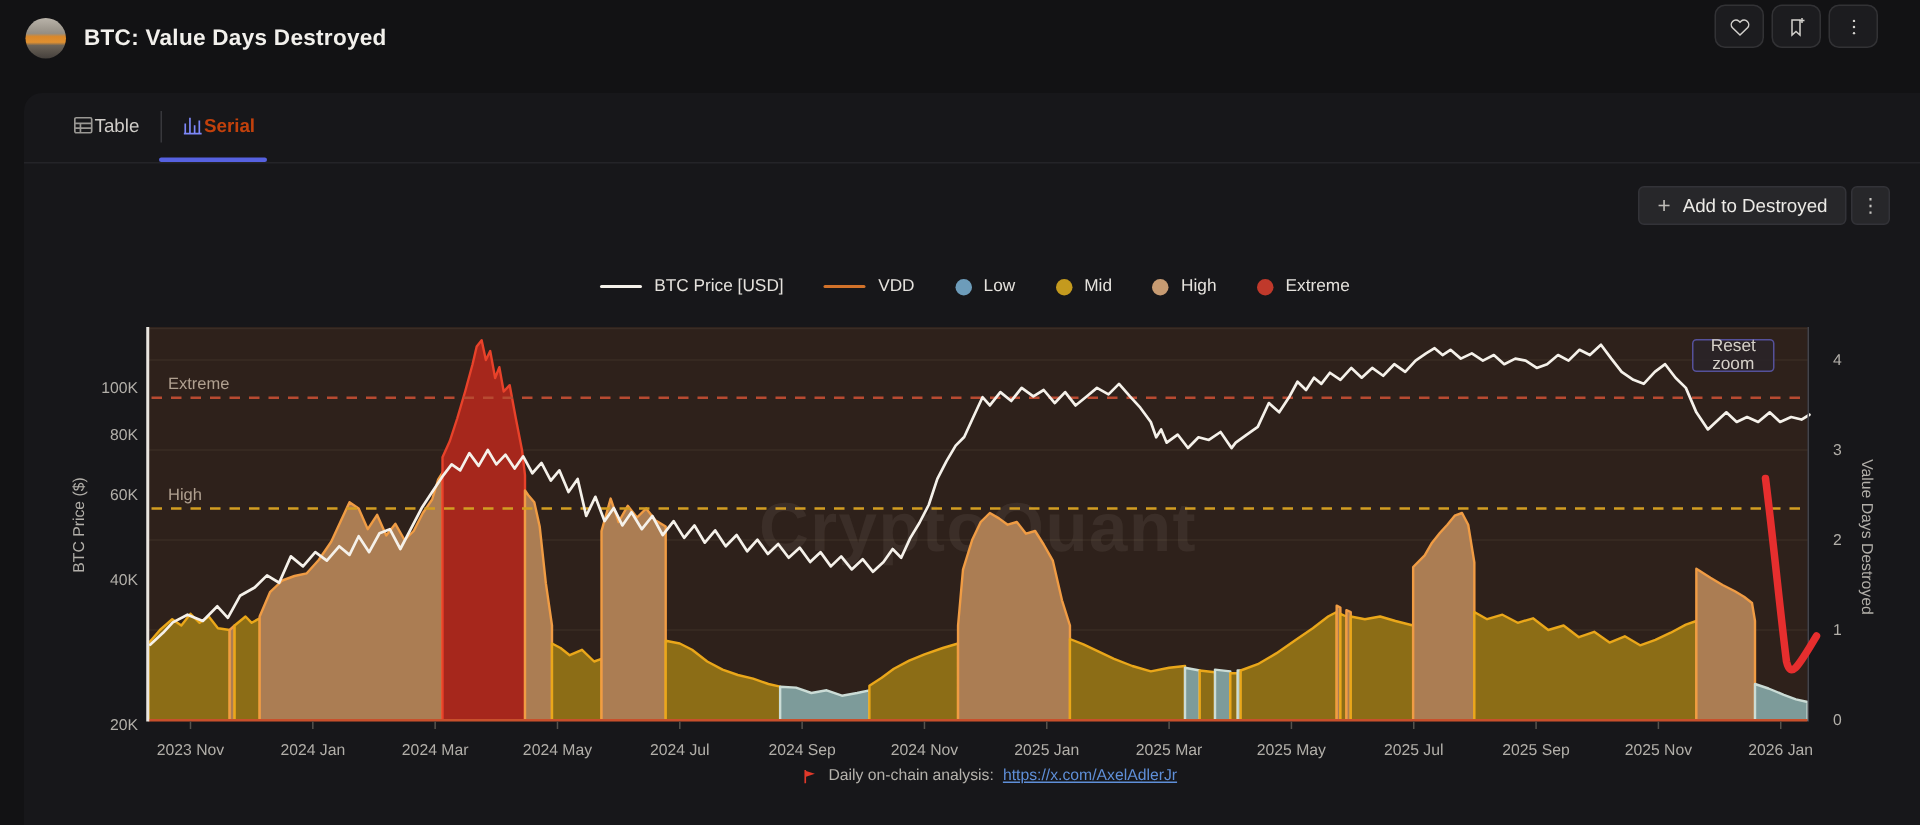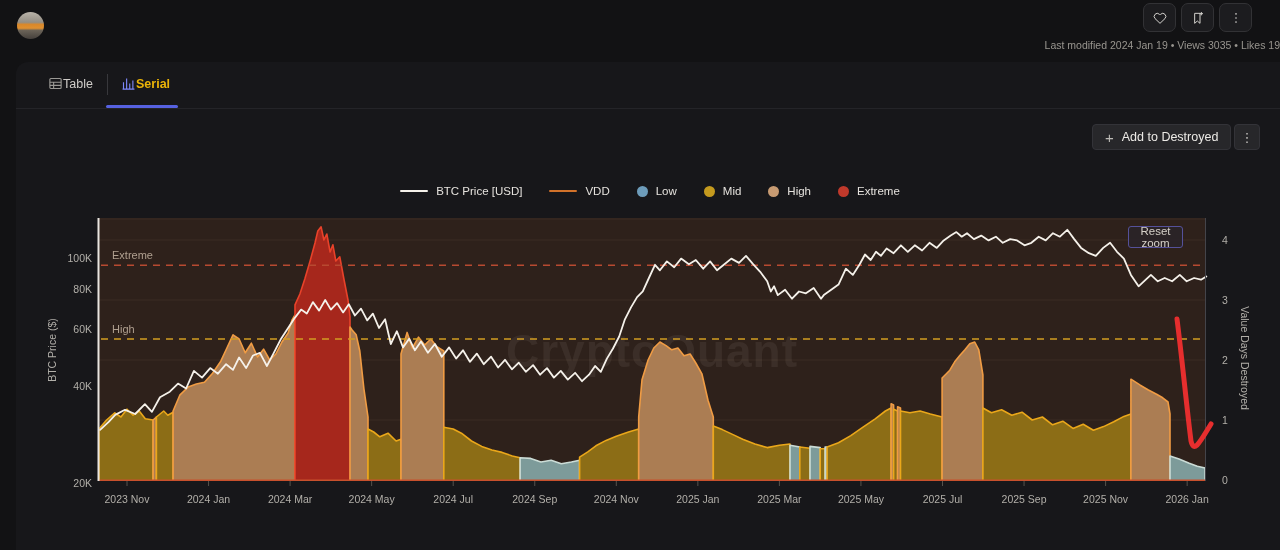--- a/index.html
+++ b/index.html
@@ -11,21 +11,21 @@
   .title{position:absolute;left:56px;top:17px;font-size:15px;font-weight:bold;color:#f2f0ec;letter-spacing:.2px;}
   .hbtn{position:absolute;top:3px;width:33px;height:29px;background:#1c1c1f;border:1px solid #323235;
         border-radius:7px;display:flex;align-items:center;justify-content:center;cursor:pointer;box-sizing:border-box;}
   .hbtn svg{stroke:#d3d1cd;fill:none;stroke-width:1.5;}
   .meta{position:absolute;right:0px;top:39px;font-size:10.5px;color:#98958f;white-space:nowrap;}
   
   .panel{position:absolute;left:16px;top:62px;right:0;bottom:0;background:#17171a;border-radius:12px 0 0 0;}
   .tabline{position:absolute;left:16px;right:0;top:108px;height:1px;background:#242428;}
   .tab{position:absolute;top:76px;display:flex;align-items:center;gap:0;font-size:12.5px;cursor:pointer;}
   .tab-table{left:48px;color:#d0cdc9;}
-  .tab-serial{left:121px;color:#eab308;font-weight:bold;}
+  .tab-serial{left:121px;color:#c2410c;font-weight:bold;}
   .tabsep{position:absolute;left:107px;top:74px;width:1px;height:21px;background:#38383c;}
   .tabunderline{position:absolute;left:106px;top:105px;width:72px;height:3px;background:#5661e0;border-radius:2px;}
   
   .addbtn{position:absolute;left:1092px;top:124px;height:26px;padding:0 12px;background:#27272a;border:1px solid #333338;
           border-radius:4px;color:#eceae6;font-size:12.5px;display:flex;align-items:center;gap:8px;cursor:pointer;box-sizing:border-box;
           font-family:inherit;}
   .addbtn .plus{color:#bdbbb7;font-size:15px;font-weight:400;}
   .kebabbtn{position:absolute;left:1234px;top:124px;width:26px;height:26px;background:#27272a;border:1px solid #333338;
           border-radius:4px;color:#c5c3bf;font-size:13px;display:flex;align-items:center;justify-content:center;cursor:pointer;box-sizing:border-box;}
   
@@ -42,39 +42,39 @@
   .footer{position:absolute;left:40px;right:0;top:511px;display:flex;justify-content:center;align-items:center;gap:6px;
           font-size:10.5px;color:#b5b2ac;}
   .footer a{color:#5f8fd8;}
 </style>
 </head>
 <body>
 
 <div class="app">
 
   <div class="avatar"></div>
+  <div class="title">BTC: Value Days Destroyed</div>
   <div class="hbtn" style="left:1143px">
     <svg width="16" height="16" viewBox="0 0 24 24">
       <path d="M12 20l-7.5-7.2a4.6 4.6 0 0 1 6.5-6.5l1 1 1-1a4.6 4.6 0 0 1 6.5 6.5z"></path>
       </svg>
   </div>
   <div class="hbtn" style="left:1181px">
     <svg width="16" height="16" viewBox="0 0 24 24">
       <path d="M7 5h8v15l-4-3.5L7 20z"></path>
         <path d="M17 3v5M14.5 5.5h5"></path>
       </svg>
   </div>
   <div class="hbtn" style="left:1219px">
     <svg width="14" height="16" viewBox="0 0 24 24">
       <circle cx="12" cy="5" r="1.4" fill="#d3d1cd" stroke="none"></circle>
         <circle cx="12" cy="12" r="1.4" fill="#d3d1cd" stroke="none"></circle>
         <circle cx="12" cy="19" r="1.4" fill="#d3d1cd" stroke="none"></circle>
       </svg>
   </div>
-  <div class="meta">Last modified 2024 Jan 19 • Views 3035 • Likes 19</div>
 
   <div class="panel"></div>
   <div class="tabline"></div>
   <div class="tab tab-table">
     <svg width="15" height="15" viewBox="0 0 24 24" fill="none" stroke="#9a9894" stroke-width="1.8">
       <rect x="3" y="4" width="18" height="16" rx="1.5"></rect>
         <path d="M3 10h18M9 10v10M3 15h18"></path>
       </svg>
     <span>Table</span>
   </div>
@@ -204,13 +204,21 @@
       <text x="1222" y="303.5" font-size="10.5" fill="#b2afa9">3</text>
       <text x="1222" y="363.5" font-size="10.5" fill="#b2afa9">2</text>
       <text x="1222" y="423.5" font-size="10.5" fill="#b2afa9">1</text>
       <text x="1222" y="483.5" font-size="10.5" fill="#b2afa9">0</text>
       <text x="56" y="350" text-anchor="middle" font-size="10.5" fill="#b2afa9" transform="rotate(-90 56 350)">BTC Price ($)</text>
       <text x="1241" y="358" text-anchor="middle" font-size="10.5" fill="#b2afa9" transform="rotate(90 1241 358)">Value Days Destroyed</text>
       <path d="M1177,319 C1182,358 1187,410 1191,441 C1194,454 1200,442 1211,424" fill="none" stroke="#e62e2e" stroke-width="5" stroke-linecap="round"></path>
     </svg>
   <button class="resetzoom">Reset zoom</button>
 
+  <div class="footer">
+    <svg width="11" height="11" viewBox="0 0 24 24">
+      <path d="M4 3v19" stroke="#e0392a" stroke-width="2.4"></path>
+        <path d="M4 4l14 4.5L4 13z" fill="#e0392a"></path>
+      </svg>
+    <span>Daily on-chain analysis:</span>
+    <a href="#">https://x.com/AxelAdlerJr</a>
+  </div>
 </div>
 
 </body></html>

